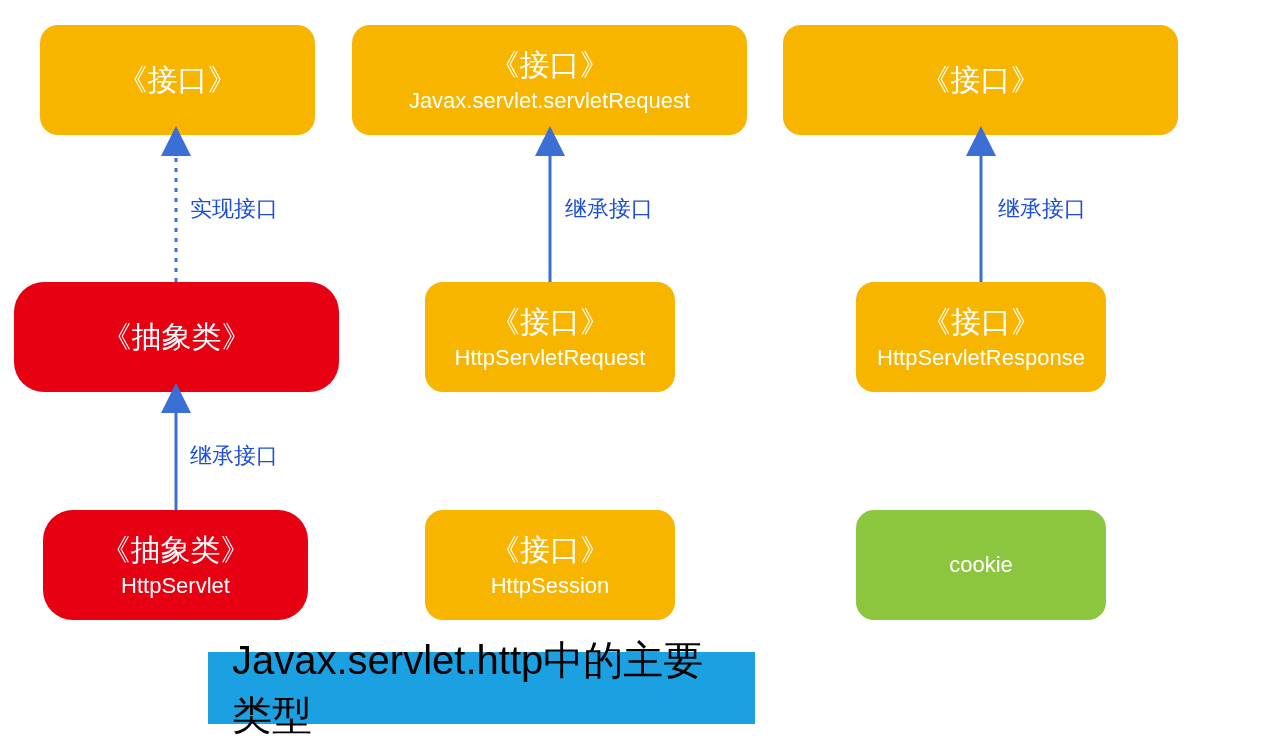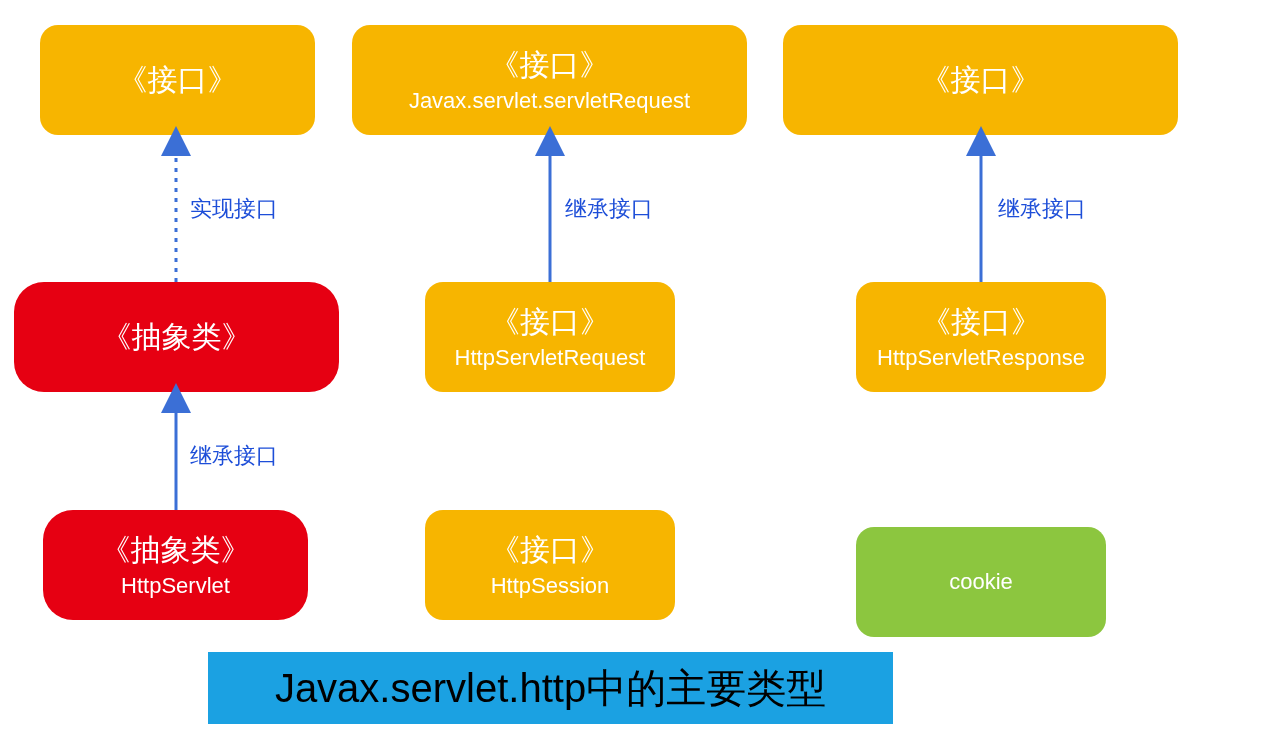--- a/index.html
+++ b/index.html
@@ -16,21 +16,21 @@
     display: flex;
     flex-direction: column;
     align-items: center;
     justify-content: center;
     color: #fff;
     text-align: center;
     padding: 8px 12px;
   }
   .orange { background: #F7B500; }
   .red { background: #E60012; border-radius: 30px; }
-  .green { background: #8CC63F; margin-top: 17px; }
+  .green { background: #8CC63F; }
   .stereotype { font-size: 30px; line-height: 1.4; }
   .classname { font-size: 22px; line-height: 1.4; }
   .single { font-size: 22px; }
   .arrow-label {
     position: absolute;
     color: #1d4ed8;
     font-size: 22px;
     white-space: nowrap;
   }
   .title-bar {
@@ -92,21 +92,21 @@
 
 <div class="box green" style="left:856px; top:510px; width:250px; height:110px;">
   <div class="single">cookie</div>
 </div>
 
 <div class="arrow-label" style="left:190px; top:194px;">实现接口</div>
 <div class="arrow-label" style="left:565px; top:194px;">继承接口</div>
 <div class="arrow-label" style="left:998px; top:194px;">继承接口</div>
 <div class="arrow-label" style="left:190px; top:441px;">继承接口</div>
 
-<div class="title-bar" style="left:208px; top:652px; width:685px; height:72px;">
+<div class="title-bar" style="left:208px; top:652px; width:547px; height:72px;">
   <span>Javax.servlet.http中的主要类型</span>
 </div>
 
 <svg class="arrows">
   <defs>
     <marker id="arrowhead" markerWidth="10" markerHeight="10" refX="2" refY="5" orient="auto">
       <path d="M0,0 L10,5 L0,10 Z" fill="#3B6FD6"></path>
     </marker>
   </defs>
 

